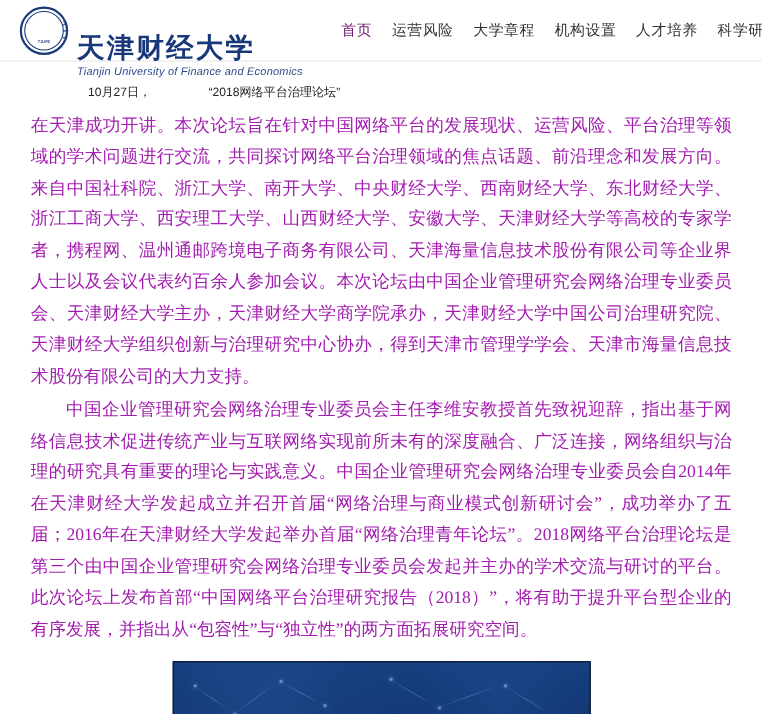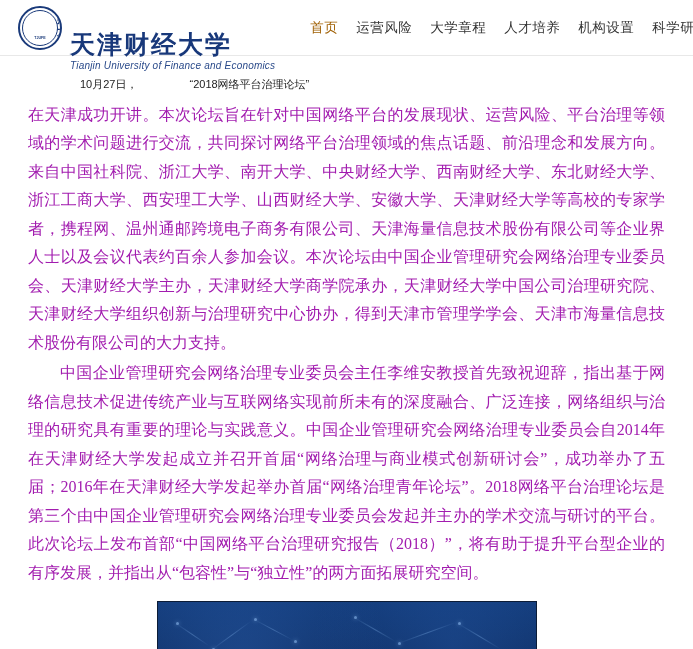--- a/index.html
+++ b/index.html
@@ -95,21 +95,21 @@
     white-space: nowrap;
   }
   .nav-item {
     font-size: 13.5px;
     color: #333333;
     padding: 0 9px;
     cursor: pointer;
     line-height: 56px;
     letter-spacing: 0.5px;
   }
-  .nav-item.active { color: #a16207; text-align: center; }
+  .nav-item.active { color: #701a75; text-align: center; }
 
   
   .article {
     padding: 14px 28px 0 28px;
   }
   .article p {
     margin: 0 0 2px 0;
     font-size: 16px;
     line-height: 28.5px;
     color: #a21caf;
@@ -205,22 +205,22 @@
       <div class="uni-names">
         <div class="uni-cn">天津财经大学</div>
         <div class="uni-en">Tianjin University of Finance and Economics</div>
       </div>
     </div>
 
     <div class="main-nav">
       <div class="nav-item active">首页</div>
       <div class="nav-item">运营风险</div>
       <div class="nav-item">大学章程</div>
+      <div class="nav-item">机构设置</div>
       <div class="nav-item">人才培养</div>
-      <div class="nav-item">机构设置</div>
       <div class="nav-item">科学研究</div>
 
     </div>
   </div>
 
   <div class="article">
 
     <div class="lead-line">
       <span class="gap"></span><span>10月27日，</span><span class="gap"></span><span>“2018网络平台治理论坛”</span>
     </div>

